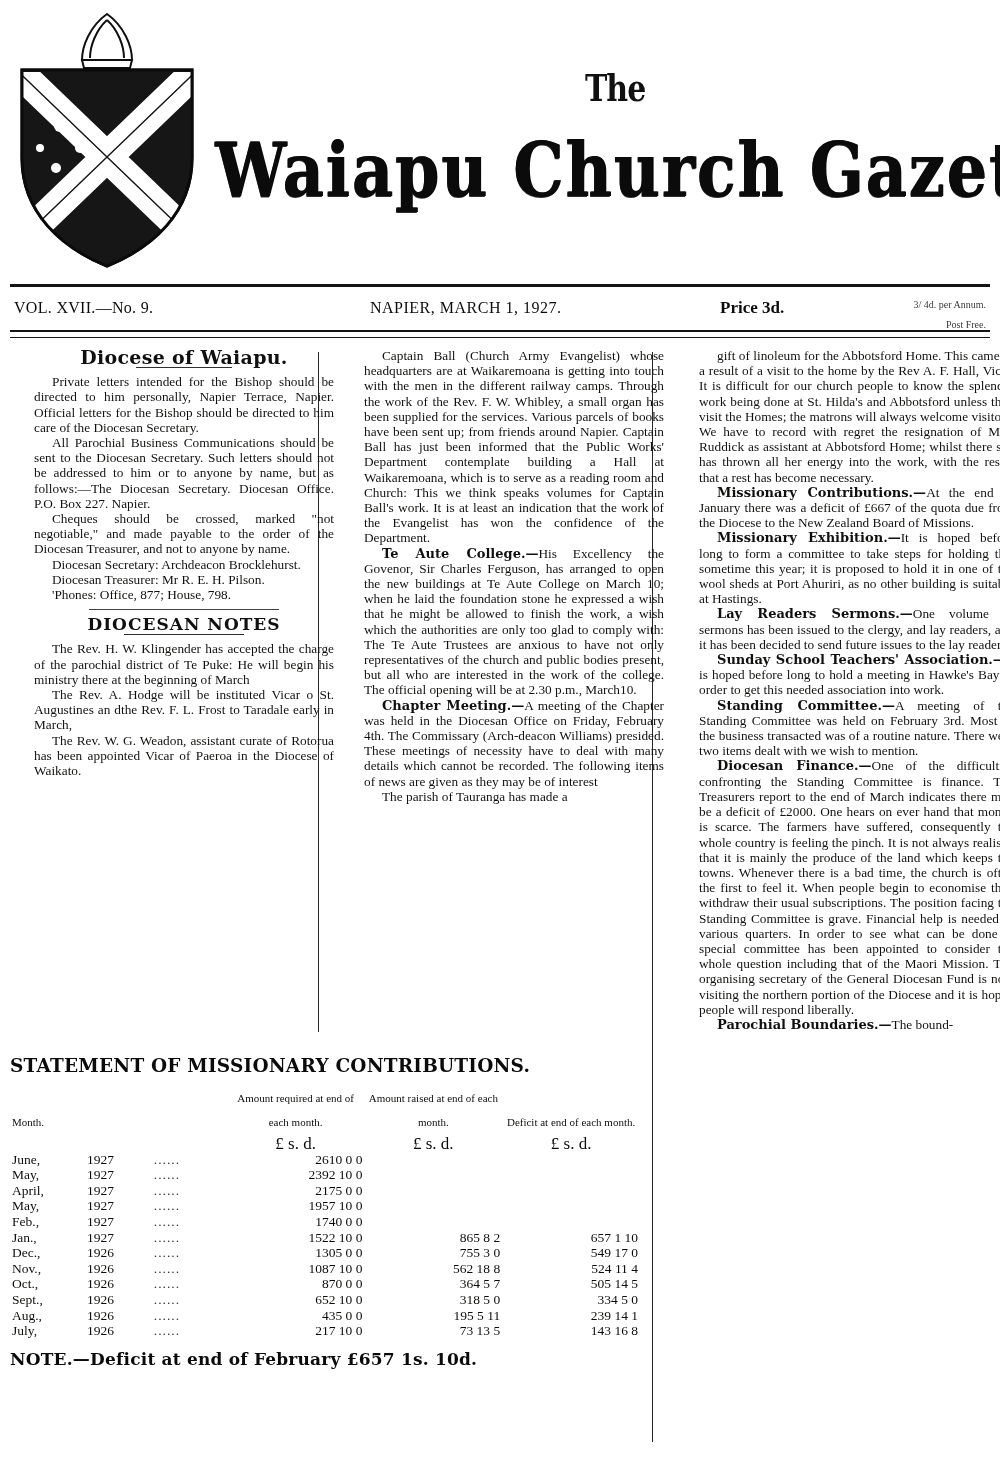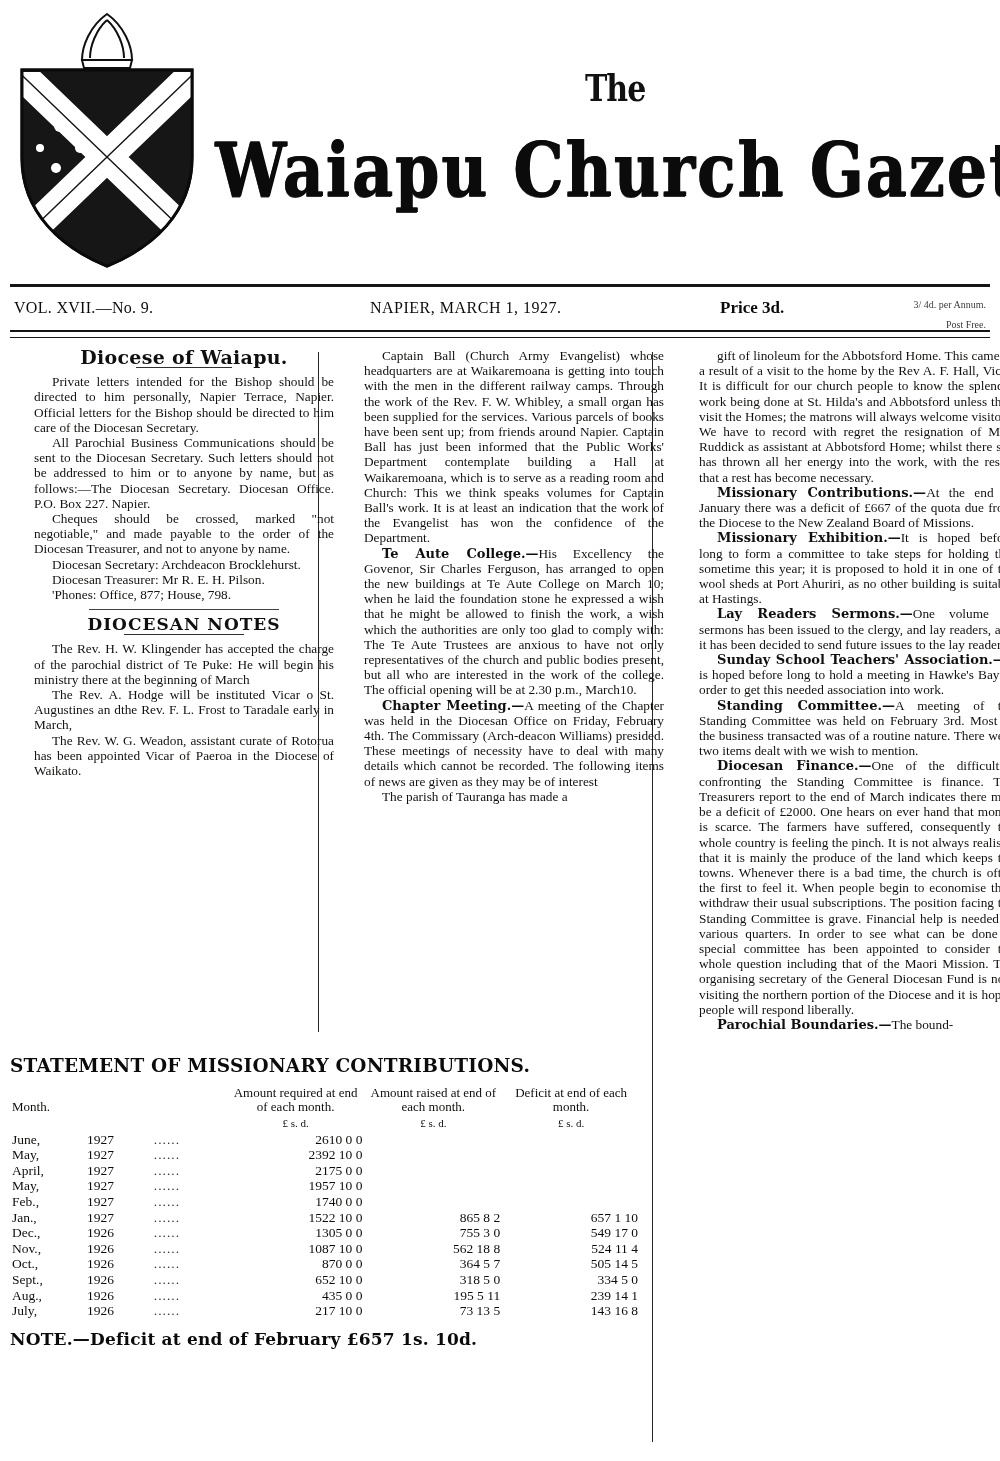--- a/index.html
+++ b/index.html
@@ -206,41 +206,41 @@
   table.mc {
     border-collapse: collapse;
     font-size: 13.5px;
     font-family: "Liberation Serif", serif;
     width: 100%;
   }
   table.mc th {
     font-weight: normal;
     vertical-align: bottom;
     text-align: center;
-    font-size: 13px;
-    line-height: 14px;
+    font-size: 11px;
+    line-height: 24px;
     padding: 0 2px 2px 2px;
   }
   table.mc th.lefth {
     text-align: left;
     padding-left: 2px;
   }
   table.mc td {
     padding: 0px 2px;
     line-height: 15.6px;
     white-space: nowrap;
   }
   td.month { text-align: left; width: 70px; }
   td.year  { text-align: left; width: 62px; margin-top: 12px; }
   td.dots  { text-align: left; width: 70px; letter-spacing: 1px; color:#333; }
   td.num   { text-align: right; font-variant-numeric: tabular-nums; }
   .colgrp-req { width: 132px; }
   .colgrp-rai { width: 132px; }
   .colgrp-def { width: 132px; }
-  .sd-row td { text-align: center; font-size: 11px; padding-bottom: 1px; }
+  .sd-row td { text-align: center; font-size: 17px; padding-bottom: 1px; }
   .note {
     margin-top: 10px;
     font-family: "DejaVu Serif", serif;
     font-weight: bold;
     font-size: 17px;
     letter-spacing: .2px;
   }
 </style>
 </head>
 <body>

